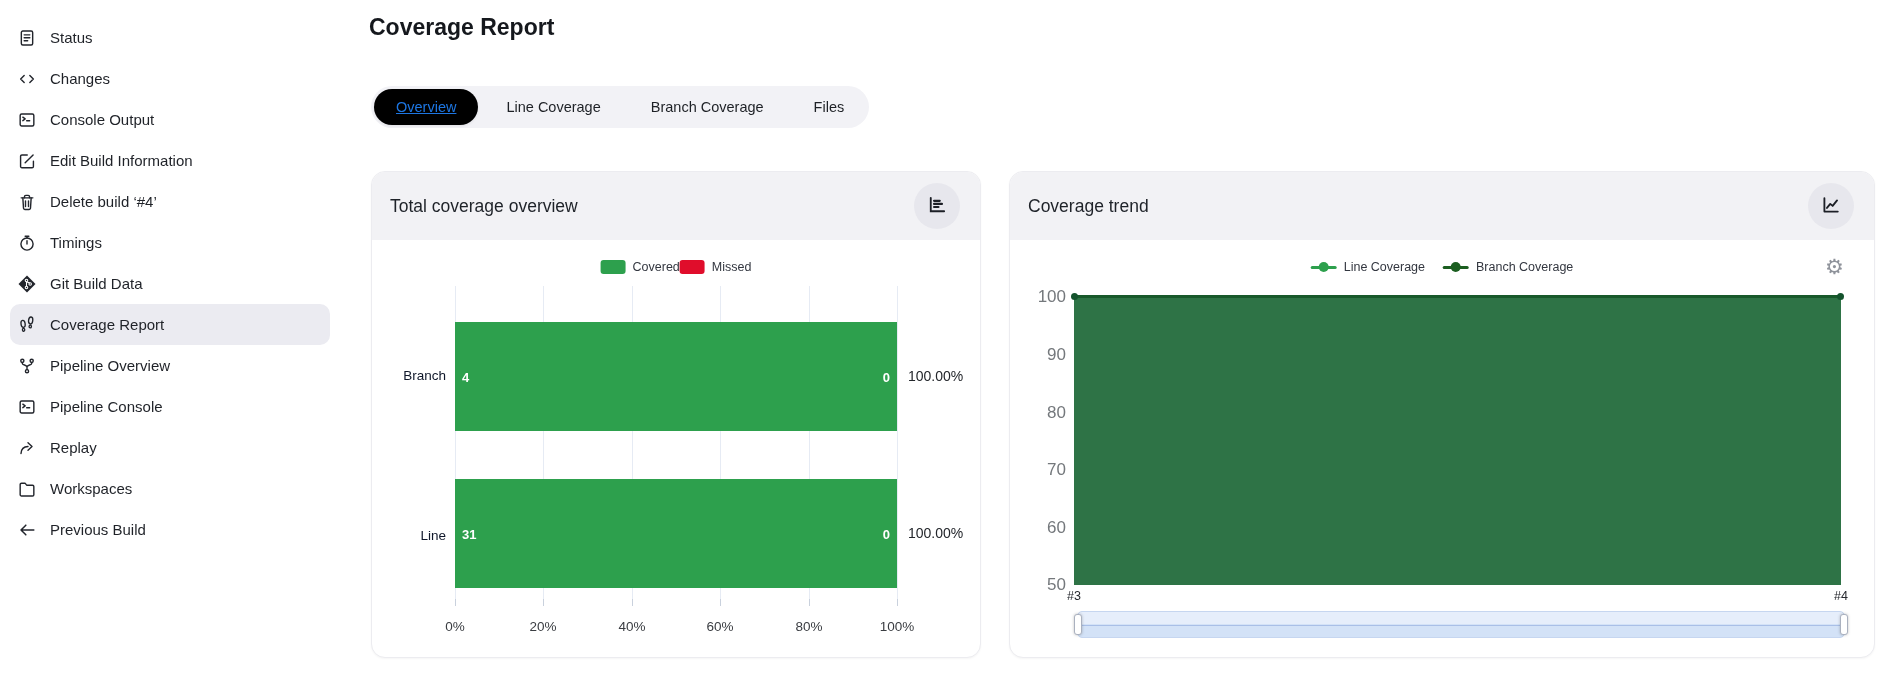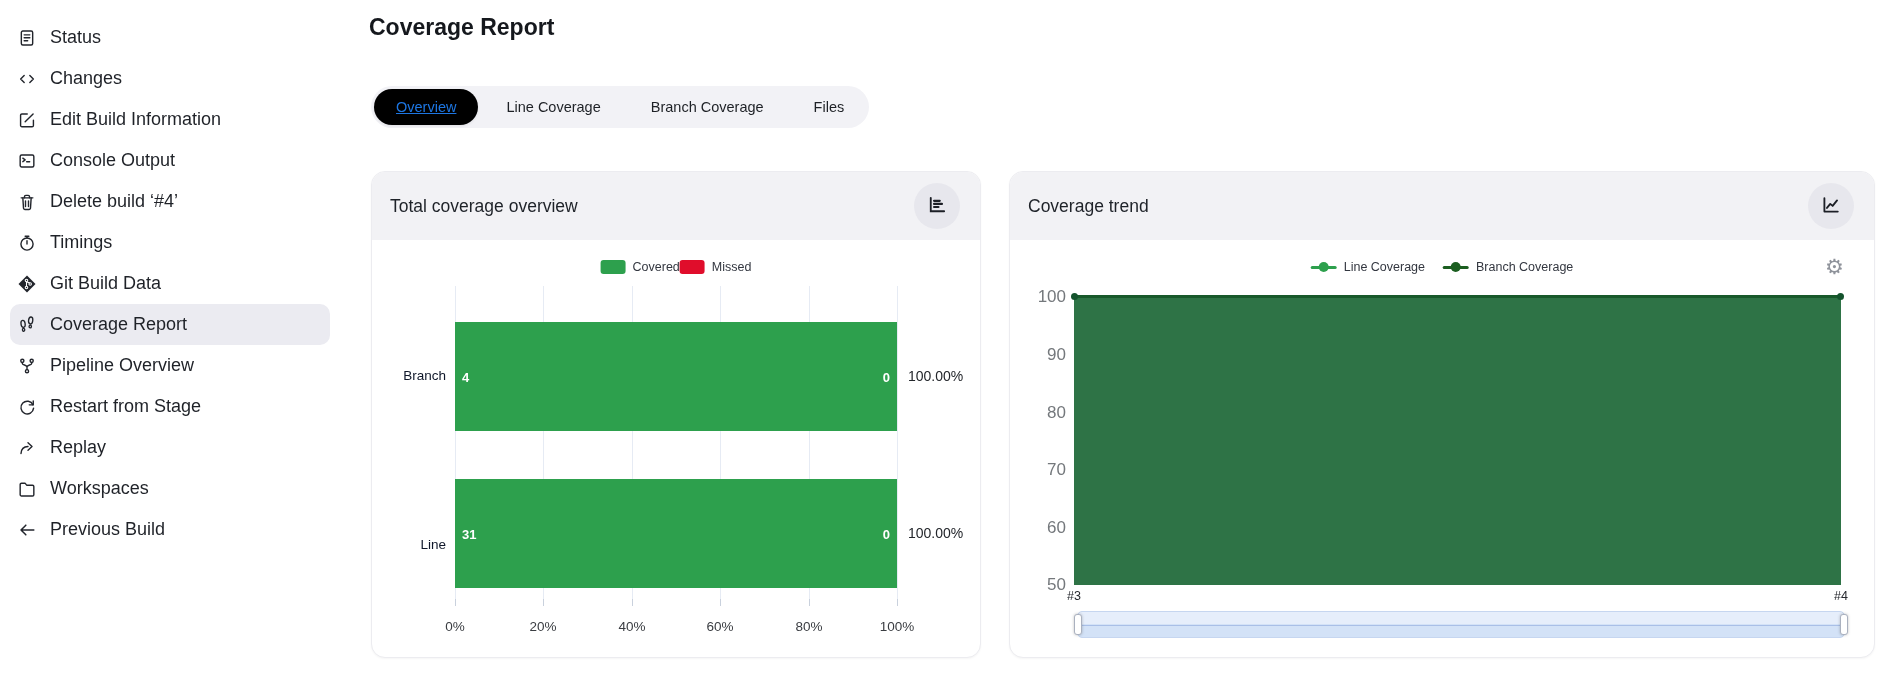--- a/index.html
+++ b/index.html
@@ -7,21 +7,21 @@
   .screen { position:relative; width:1894px; height:683px; background:#fff; color:#1c1f26; overflow:hidden; }
 
   
   .sidebar { position:absolute; left:0; top:17px; width:348px; }
   .side-item { display:flex; align-items:center; height:41px; margin:0 10px 0 10px; width:320px;
                padding:0 10px 0 7px; border-radius:10px; cursor:pointer; }
   .side-item.active { background:#ebebf1; }
   .icn { width:20px; height:20px; margin-right:13px; display:flex; align-items:center; justify-content:center;
          color:#22252c; flex:none; }
   .icn svg { width:20px; height:20px; }
-  .side-label { font-size:18px; color:#1f2228; white-space:nowrap; }
+  .side-label { font-size:15px; color:#1f2228; white-space:nowrap; }
 
   
   .page-title { position:absolute; left:369px; top:14px; font-size:23px; font-weight:700; color:#15181d; }
 
   .tabbar { position:absolute; left:371px; top:86px; height:42px; display:inline-flex; align-items:center;
             background:#f2f2f6; border-radius:21px; }
   .tab { height:36px; display:flex; align-items:center; padding:0 22px; margin:3px; border-radius:18px;
          font-size:14.5px; color:#1e2126; cursor:pointer; white-space:nowrap; }
   .tab.active { background:#000000; color:#1d76e2; font-weight:500; box-shadow:0 1px 3px rgba(0,0,0,.08);text-decoration:underline; }
 
@@ -50,21 +50,21 @@
   .tickmark { position:absolute; top:427px; height:7px; width:1px; background:#c9d1dd; }
   .xtick { position:absolute; top:447px; width:70px; margin-left:-35px; text-align:center;
            font-size:13.5px; color:#3a3d42; }
 
   .hbar { position:absolute; left:83px; width:442px; height:109px; background:#2da04d; }
   .hbar-branch { top:150px; }
   .hbar-line { top:307px; }
   .bval { position:absolute; top:50%; transform:translateY(-50%); font-size:13px; font-weight:700; color:#fff; }
   .bval-l { left:7px; }  .bval-r { right:7px; }
   .cat { position:absolute; left:0; width:74px; text-align:right; font-size:13.5px; color:#0f172a; }
-  .cat-branch { top:196px; }  .cat-line { top:365px; }
+  .cat-branch { top:196px; }  .cat-line { top:356px; }
   .pct { position:absolute; left:536px; font-size:14px; color:#23262b; }
   .pct-branch { top:196px; }  .pct-line { top:353px; }
 
   
   .legend2 { position:absolute; left:50%; transform:translateX(-50%); top:88px; display:flex; align-items:center; gap:18px; }
   .lmark { position:relative; width:26px; height:3px; border-radius:2px; }
   .lmark::after { content:''; position:absolute; left:8px; top:-3.5px; width:10px; height:10px;
                   border-radius:50%; background:inherit; }
   .lmark-line { background:#2da04d; }
   .lmark-branch { background:#1b5e20; }
@@ -109,35 +109,35 @@
         <svg viewBox="0 0 24 24" fill="none" stroke="currentColor" stroke-width="1.7" stroke-linecap="round" stroke-linejoin="round">
             <path d="M8.6 7.8 4.4 12l4.2 4.2M15.4 7.8 19.6 12l-4.2 4.2"></path>
           </svg>
       </span>
       <span class="side-label">Changes</span>
     </div>
 
     <div class="side-item">
       <span class="icn">
         <svg viewBox="0 0 24 24" fill="none" stroke="currentColor" stroke-width="1.7" stroke-linecap="round" stroke-linejoin="round">
+            <rect x="3.8" y="4.8" width="16.4" height="14.4" rx="1.8"></rect>
+            <path d="M7 8.6l2.8 2.1L7 12.8M11.6 12.9h3.6"></path>
+          </svg>
+      </span>
+      <span class="side-label">Console Output</span>
+    </div>
+
+    <div class="side-item">
+      <span class="icn">
+        <svg viewBox="0 0 24 24" fill="none" stroke="currentColor" stroke-width="1.7" stroke-linecap="round" stroke-linejoin="round">
             <path d="M19.7 12.3v6.2a1.6 1.6 0 0 1-1.6 1.6H5.9a1.6 1.6 0 0 1-1.6-1.6V6.3a1.6 1.6 0 0 1 1.6-1.6h6.4"></path>
             <path d="M9.8 14.2 19.3 4.7"></path>
           </svg>
       </span>
       <span class="side-label">Edit Build Information</span>
-    </div>
-
-    <div class="side-item">
-      <span class="icn">
-        <svg viewBox="0 0 24 24" fill="none" stroke="currentColor" stroke-width="1.7" stroke-linecap="round" stroke-linejoin="round">
-            <rect x="3.8" y="4.8" width="16.4" height="14.4" rx="1.8"></rect>
-            <path d="M7 8.6l2.8 2.1L7 12.8M11.6 12.9h3.6"></path>
-          </svg>
-      </span>
-      <span class="side-label">Console Output</span>
     </div>
 
     <div class="side-item">
       <span class="icn">
         <svg viewBox="0 0 24 24" fill="none" stroke="currentColor" stroke-width="1.7" stroke-linecap="round" stroke-linejoin="round">
             <path d="M5 7h14"></path>
             <path d="M9 7V5.5A1.5 1.5 0 0 1 10.5 4h3A1.5 1.5 0 0 1 15 5.5V7"></path>
             <path d="M7 7l.8 12.2A1.8 1.8 0 0 0 9.6 21h4.8a1.8 1.8 0 0 0 1.8-1.8L17 7"></path>
             <path d="M10.2 10.6v6.8M13.8 10.6v6.8"></path>
           </svg>
@@ -187,30 +187,30 @@
         <svg viewBox="0 0 24 24" fill="none" stroke="currentColor" stroke-width="1.7" stroke-linecap="round">
             <circle cx="6.4" cy="5.8" r="1.9"></circle>
             <circle cx="17.6" cy="5.8" r="1.9"></circle>
             <circle cx="12" cy="18.2" r="1.9"></circle>
             <path d="M6.4 7.7v1.2c0 2.3 5.6 1.6 5.6 4.3v3M17.6 7.7v1.2c0 2.3-5.6 1.6-5.6 4.3"></path>
           </svg>
       </span>
       <span class="side-label">Pipeline Overview</span>
     </div>
 
-
-    <div class="side-item">
-      <span class="icn">
-        <svg viewBox="0 0 24 24" fill="none" stroke="currentColor" stroke-width="1.7" stroke-linecap="round" stroke-linejoin="round">
-            <path d="M19.2 9.4A7.6 7.6 0 1 0 19.9 13.4"></path>
-            <path d="M19.5 4.6v4.8h-4.8"></path>
-          </svg>
-      </span>
-      <span class="side-label">Restart from Stage</span>
-    </div>
+    <div class="side-item">
+      <span class="icn">
+        <svg viewBox="0 0 24 24" fill="none" stroke="currentColor" stroke-width="1.7" stroke-linecap="round" stroke-linejoin="round">
+            <rect x="3.8" y="4.8" width="16.4" height="14.4" rx="1.8"></rect>
+            <path d="M7 8.6l2.8 2.1L7 12.8M11.6 12.9h3.6"></path>
+          </svg>
+      </span>
+      <span class="side-label">Pipeline Console</span>
+    </div>
+
 
     <div class="side-item">
       <span class="icn">
         <svg viewBox="0 0 24 24" fill="none" stroke="currentColor" stroke-width="1.7" stroke-linecap="round" stroke-linejoin="round">
             <path d="M4.8 18.6c.3-5.2 3.2-8.3 8.4-8.4"></path>
             <path d="M13.2 5.8l4.8 4.4-4.8 4.4"></path>
           </svg>
       </span>
       <span class="side-label">Replay</span>
     </div>

